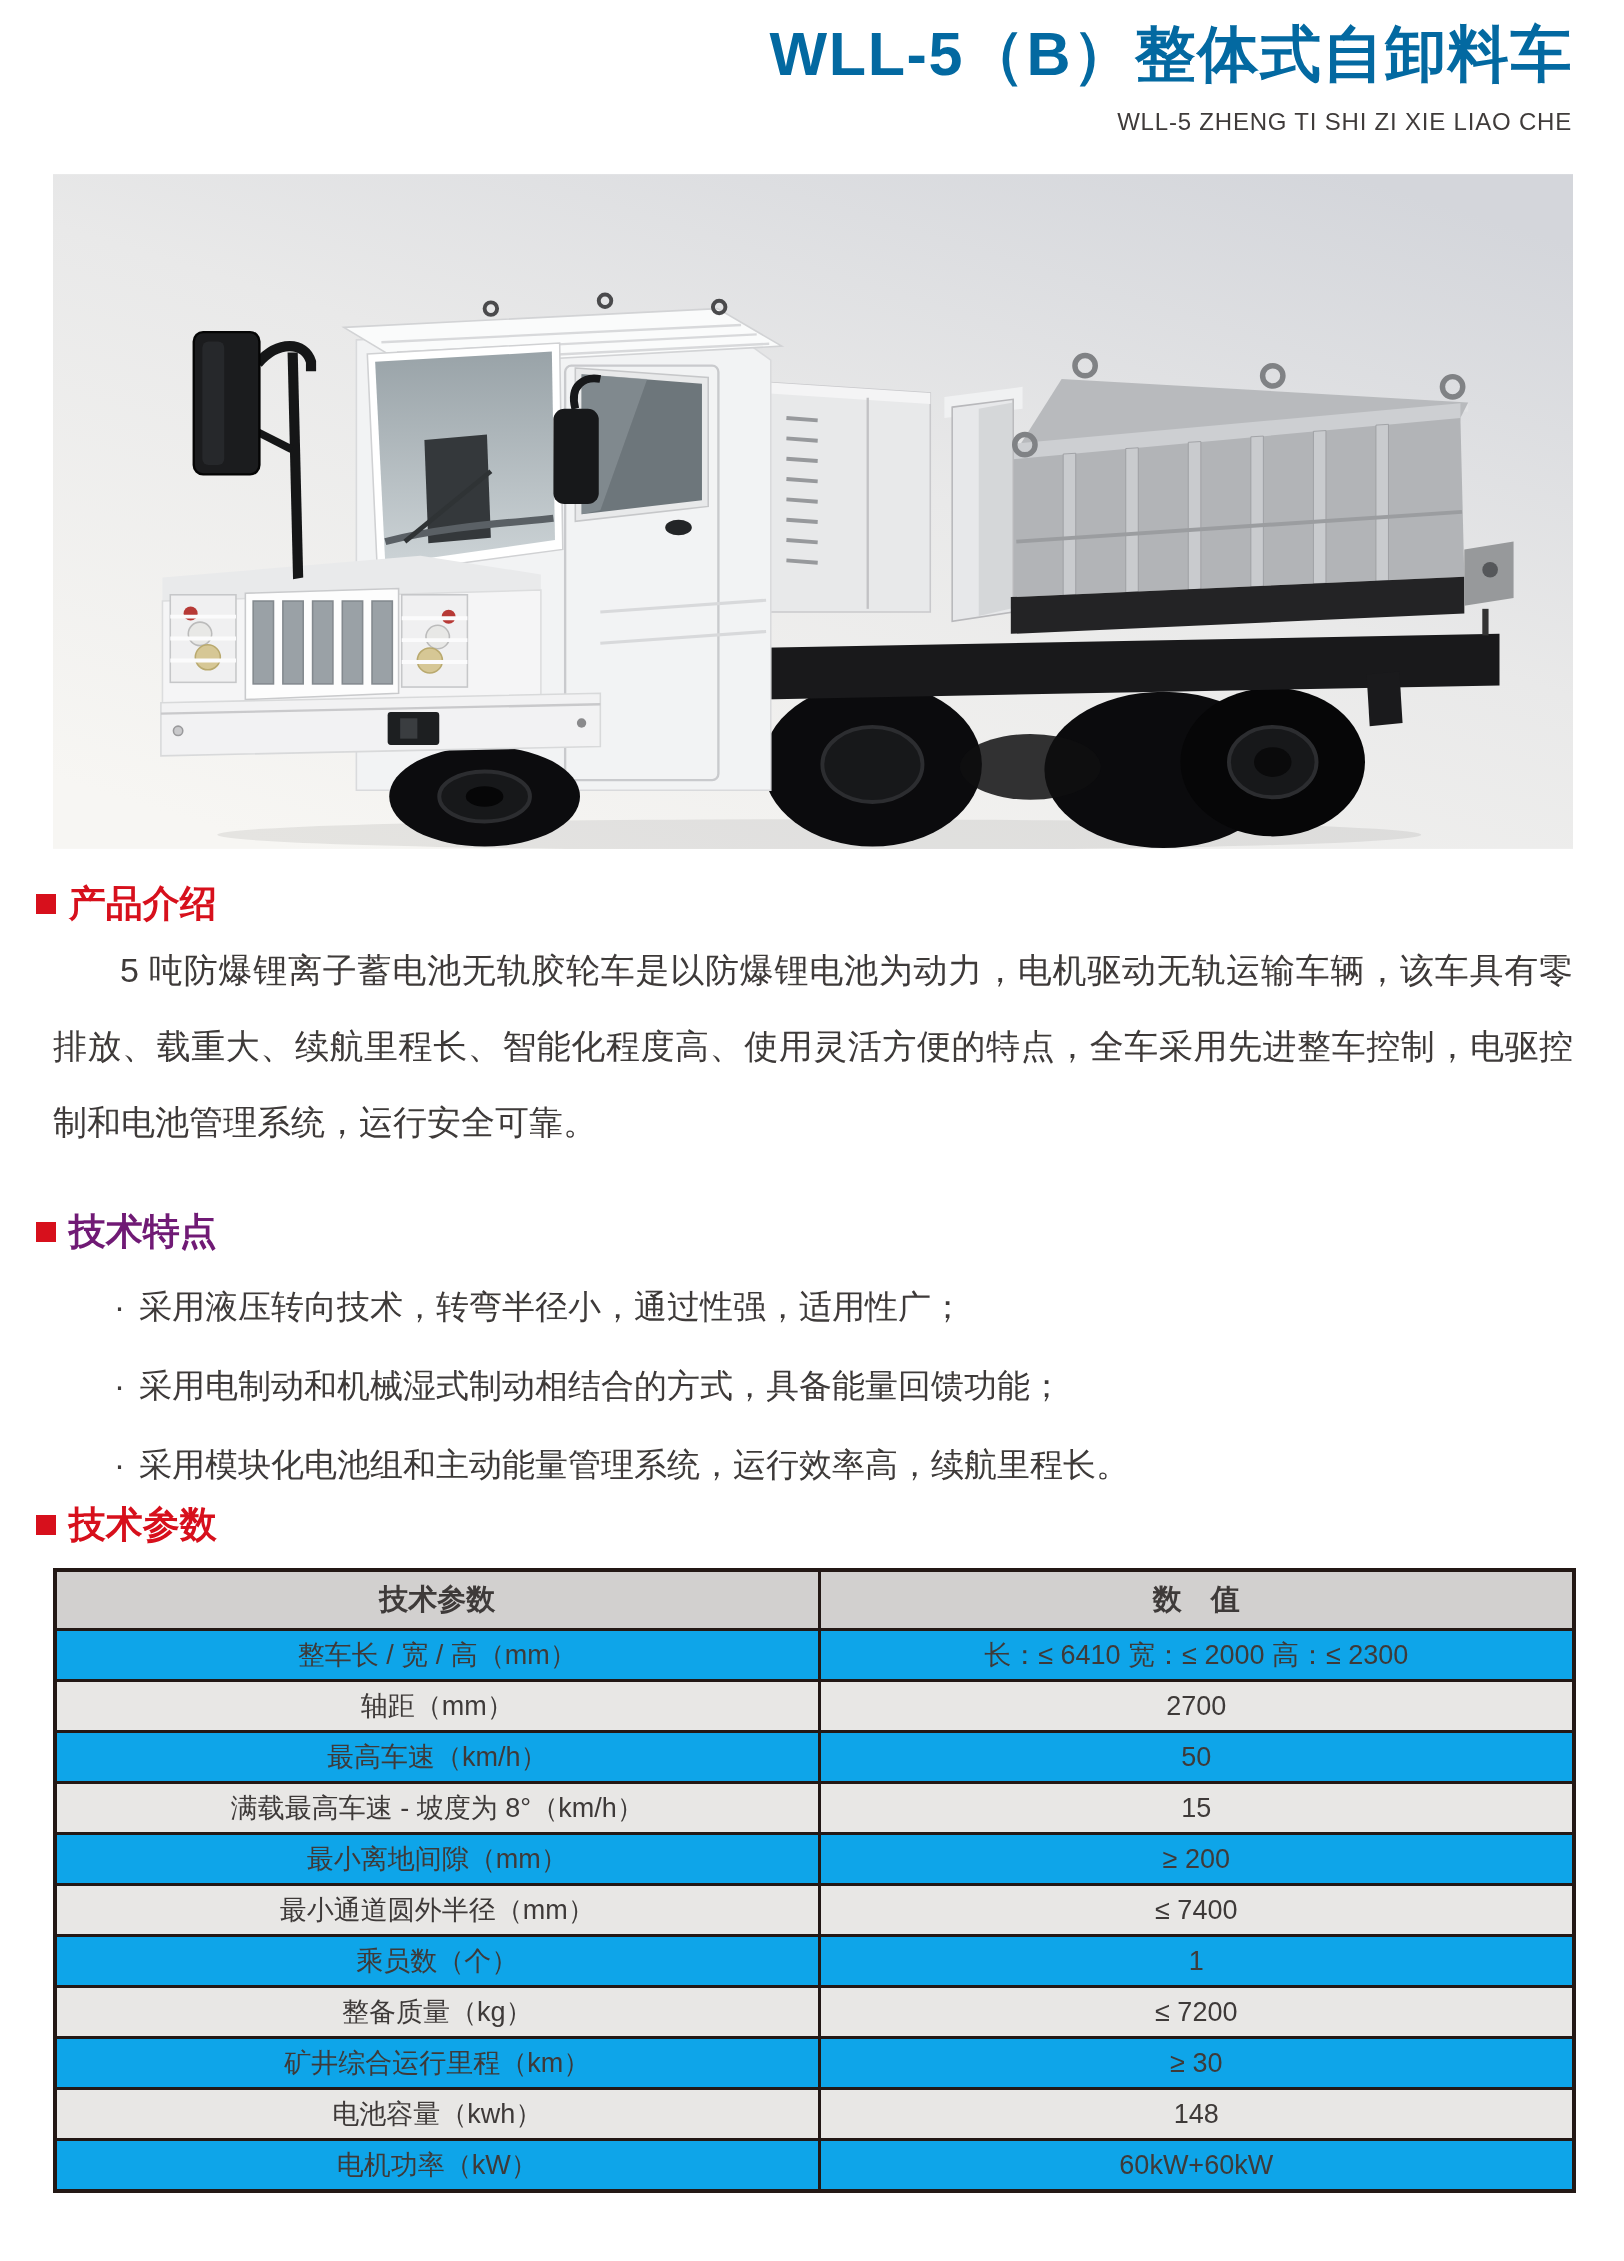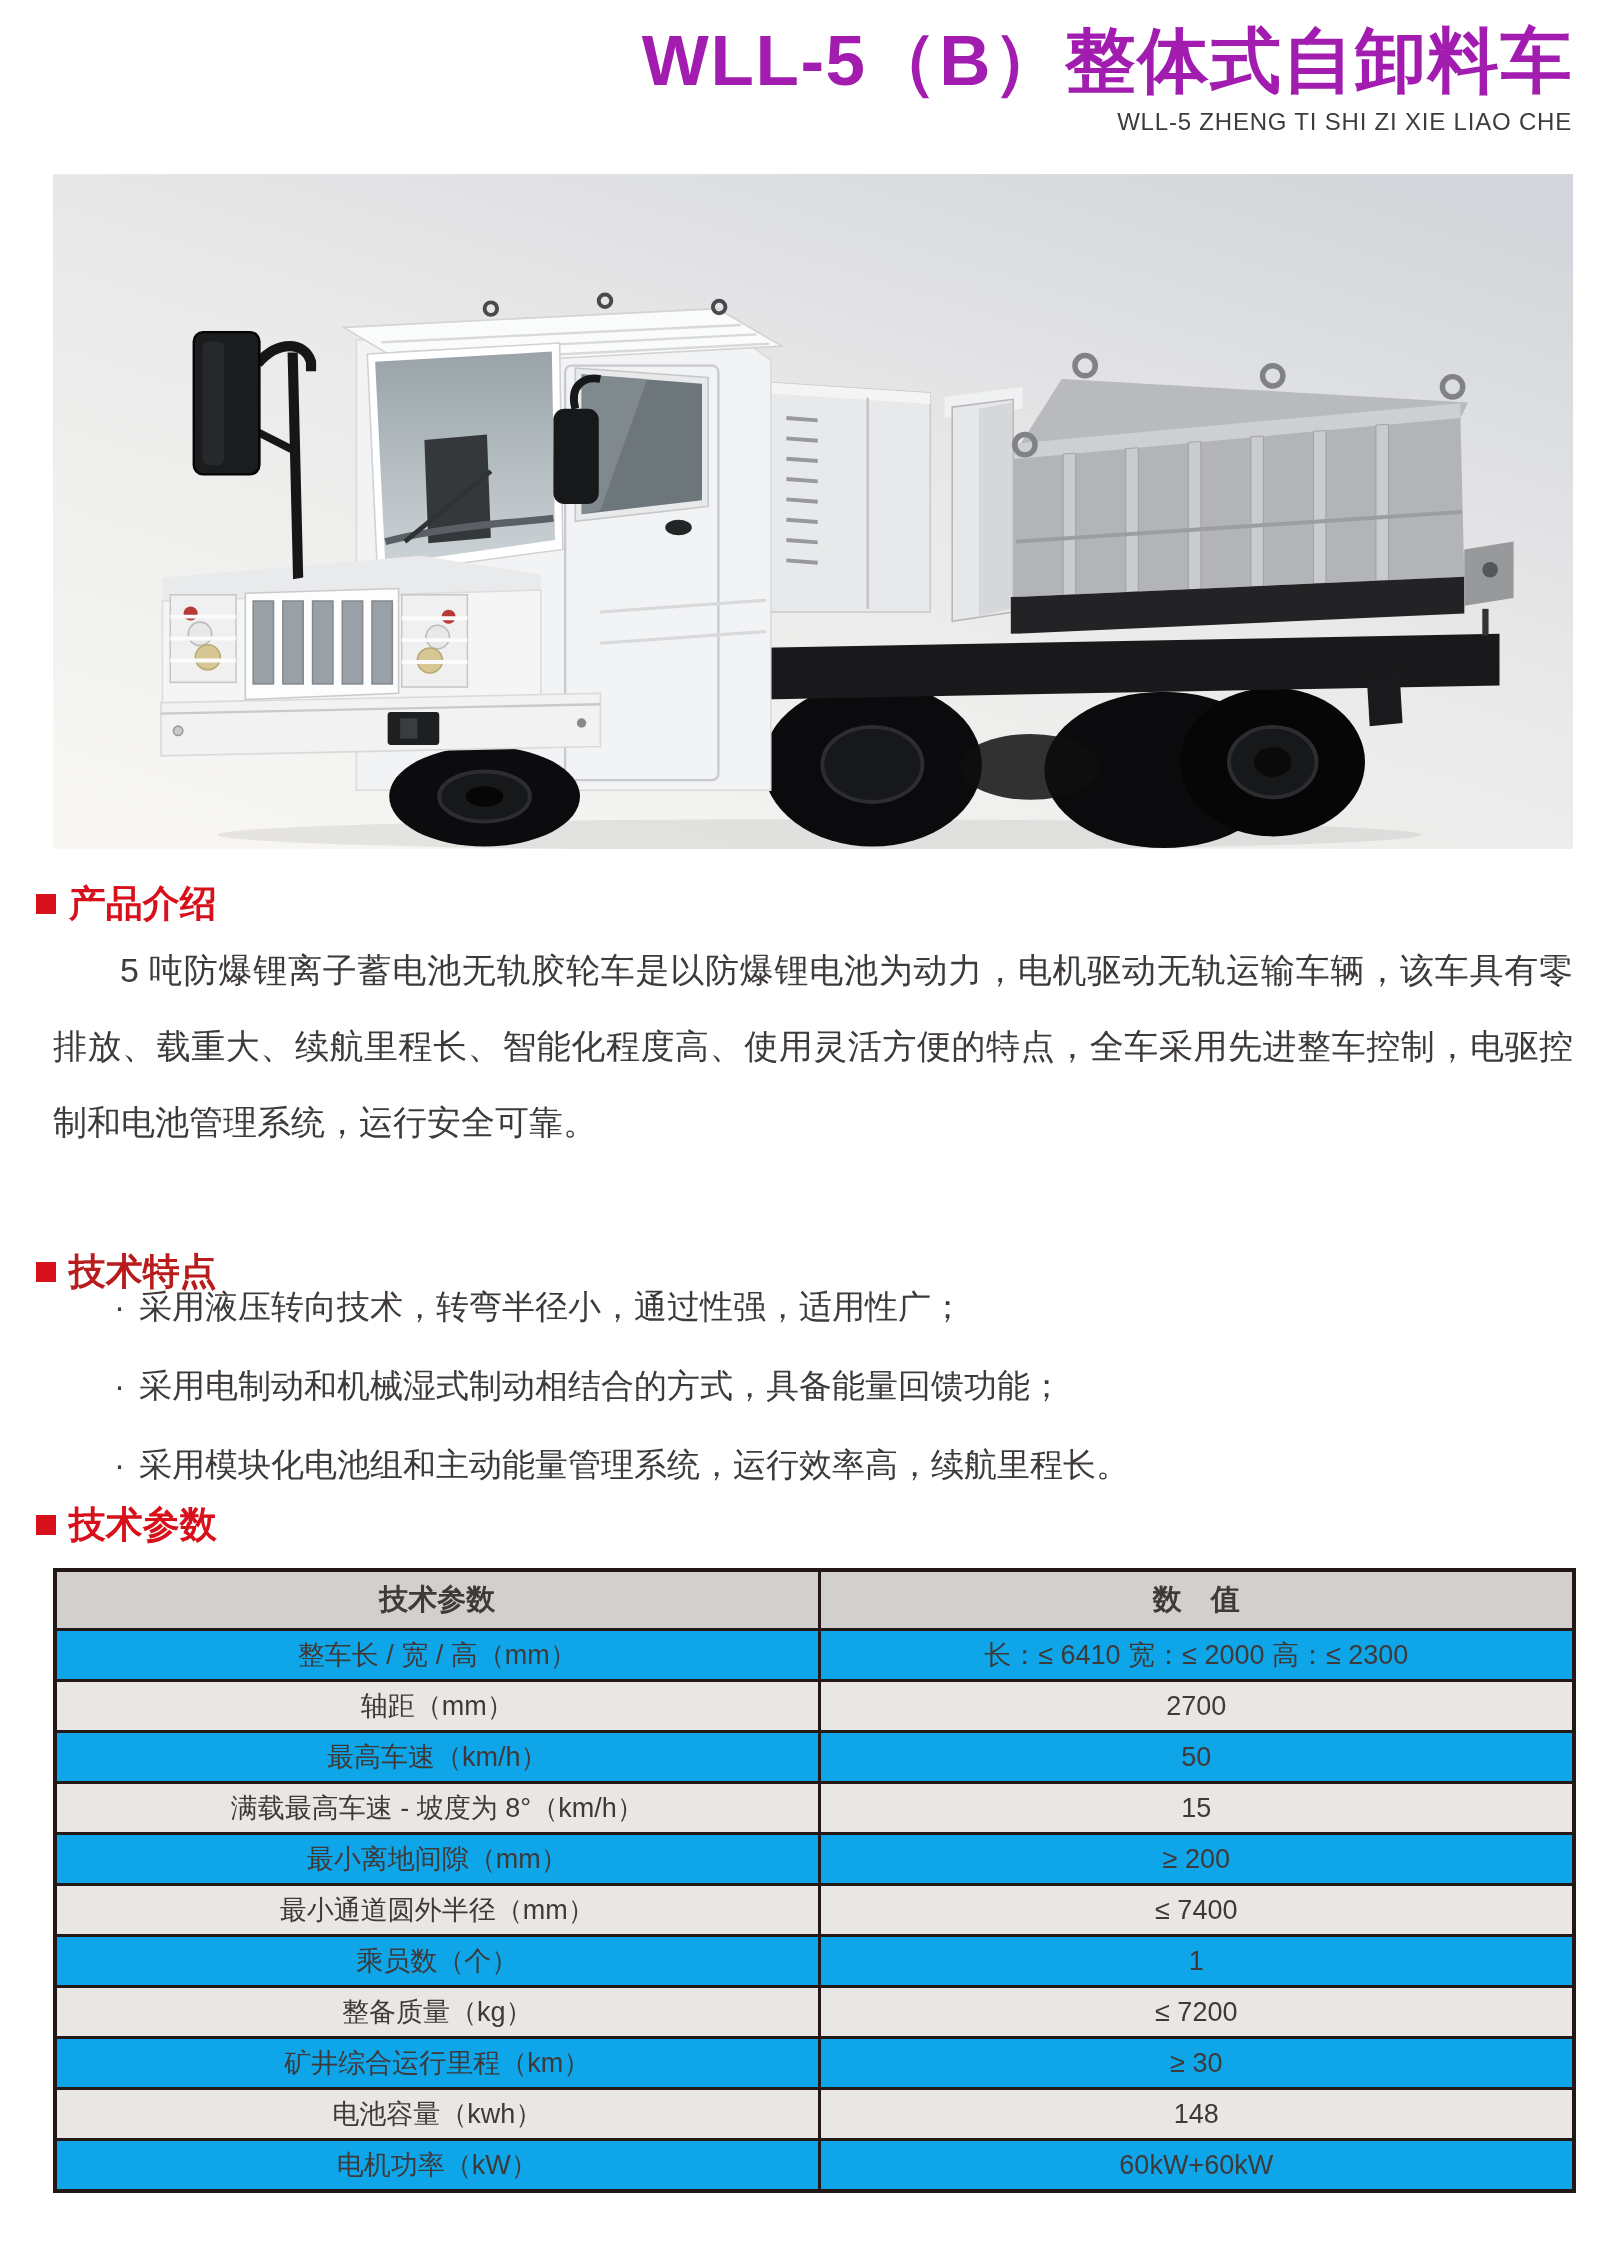--- a/index.html
+++ b/index.html
@@ -1,22 +1,22 @@
 <!DOCTYPE html>
 <html style="font-size:12.5px"><head>
 <meta charset="utf-8">
 <style>
   html,body{margin:0;padding:0;background:#ffffff;}
   .page{
     position:relative; width:1625px; height:2261px; background:#ffffff;
     font-family:"Liberation Sans","DejaVu Sans",sans-serif; color:#3e3a39; overflow:hidden;
   }
   .doc-title{
-    position:absolute; top:14px; right:52px; font-size:71px; font-weight:700;
-    color:#a21caf; letter-spacing:1.6px; white-space:nowrap;
+    position:absolute; top:14px; right:52px; font-size:61px; font-weight:700;
+    color:#0369a1; letter-spacing:1.6px; white-space:nowrap;
   }
   .doc-subtitle{
     position:absolute; top:108px; right:53px; font-size:24px; font-weight:400;
     color:#3f3b3a; letter-spacing:0.8px; white-space:nowrap;
   }
   .hero{ position:absolute; top:174px; left:53px; width:1520px; height:675px; }
   .hero svg{display:block;}
 
   .section-heading{
     position:absolute; left:36px; display:flex; align-items:center; gap:12.5px;
@@ -218,21 +218,21 @@
       </g>
     </svg>
   </div>
 
   <div class="section-heading" id="intro-heading" style="color: rgb(215, 16, 28);">
     <span class="sq" style="background: rgb(215, 16, 28);"></span>
     <span>产品介绍</span>
   </div>
   <div class="intro-body">5 吨防爆锂离子蓄电池无轨胶轮车是以防爆锂电池为动力，电机驱动无轨运输车辆，该车具有零排放、载重大、续航里程长、智能化程度高、使用灵活方便的特点，全车采用先进整车控制，电驱控制和电池管理系统，运行安全可靠。</div>
 
-  <div class="section-heading" id="features-heading" style="color: #b91c1c; margin-top: 40px;">
+  <div class="section-heading" id="features-heading" style="color: #701a75;">
     <span class="sq" style="background: rgb(215, 16, 28);"></span>
     <span>技术特点</span>
   </div>
   <ul class="features-list">
       <li><span class="dot">·</span><span>采用液压转向技术，转弯半径小，通过性强，适用性广；</span></li>
       <li><span class="dot">·</span><span>采用电制动和机械湿式制动相结合的方式，具备能量回馈功能；</span></li>
       <li><span class="dot">·</span><span>采用模块化电池组和主动能量管理系统，运行效率高，续航里程长。</span></li>
     </ul>
 
   <div class="section-heading" id="params-heading" style="color: rgb(215, 16, 28);">

